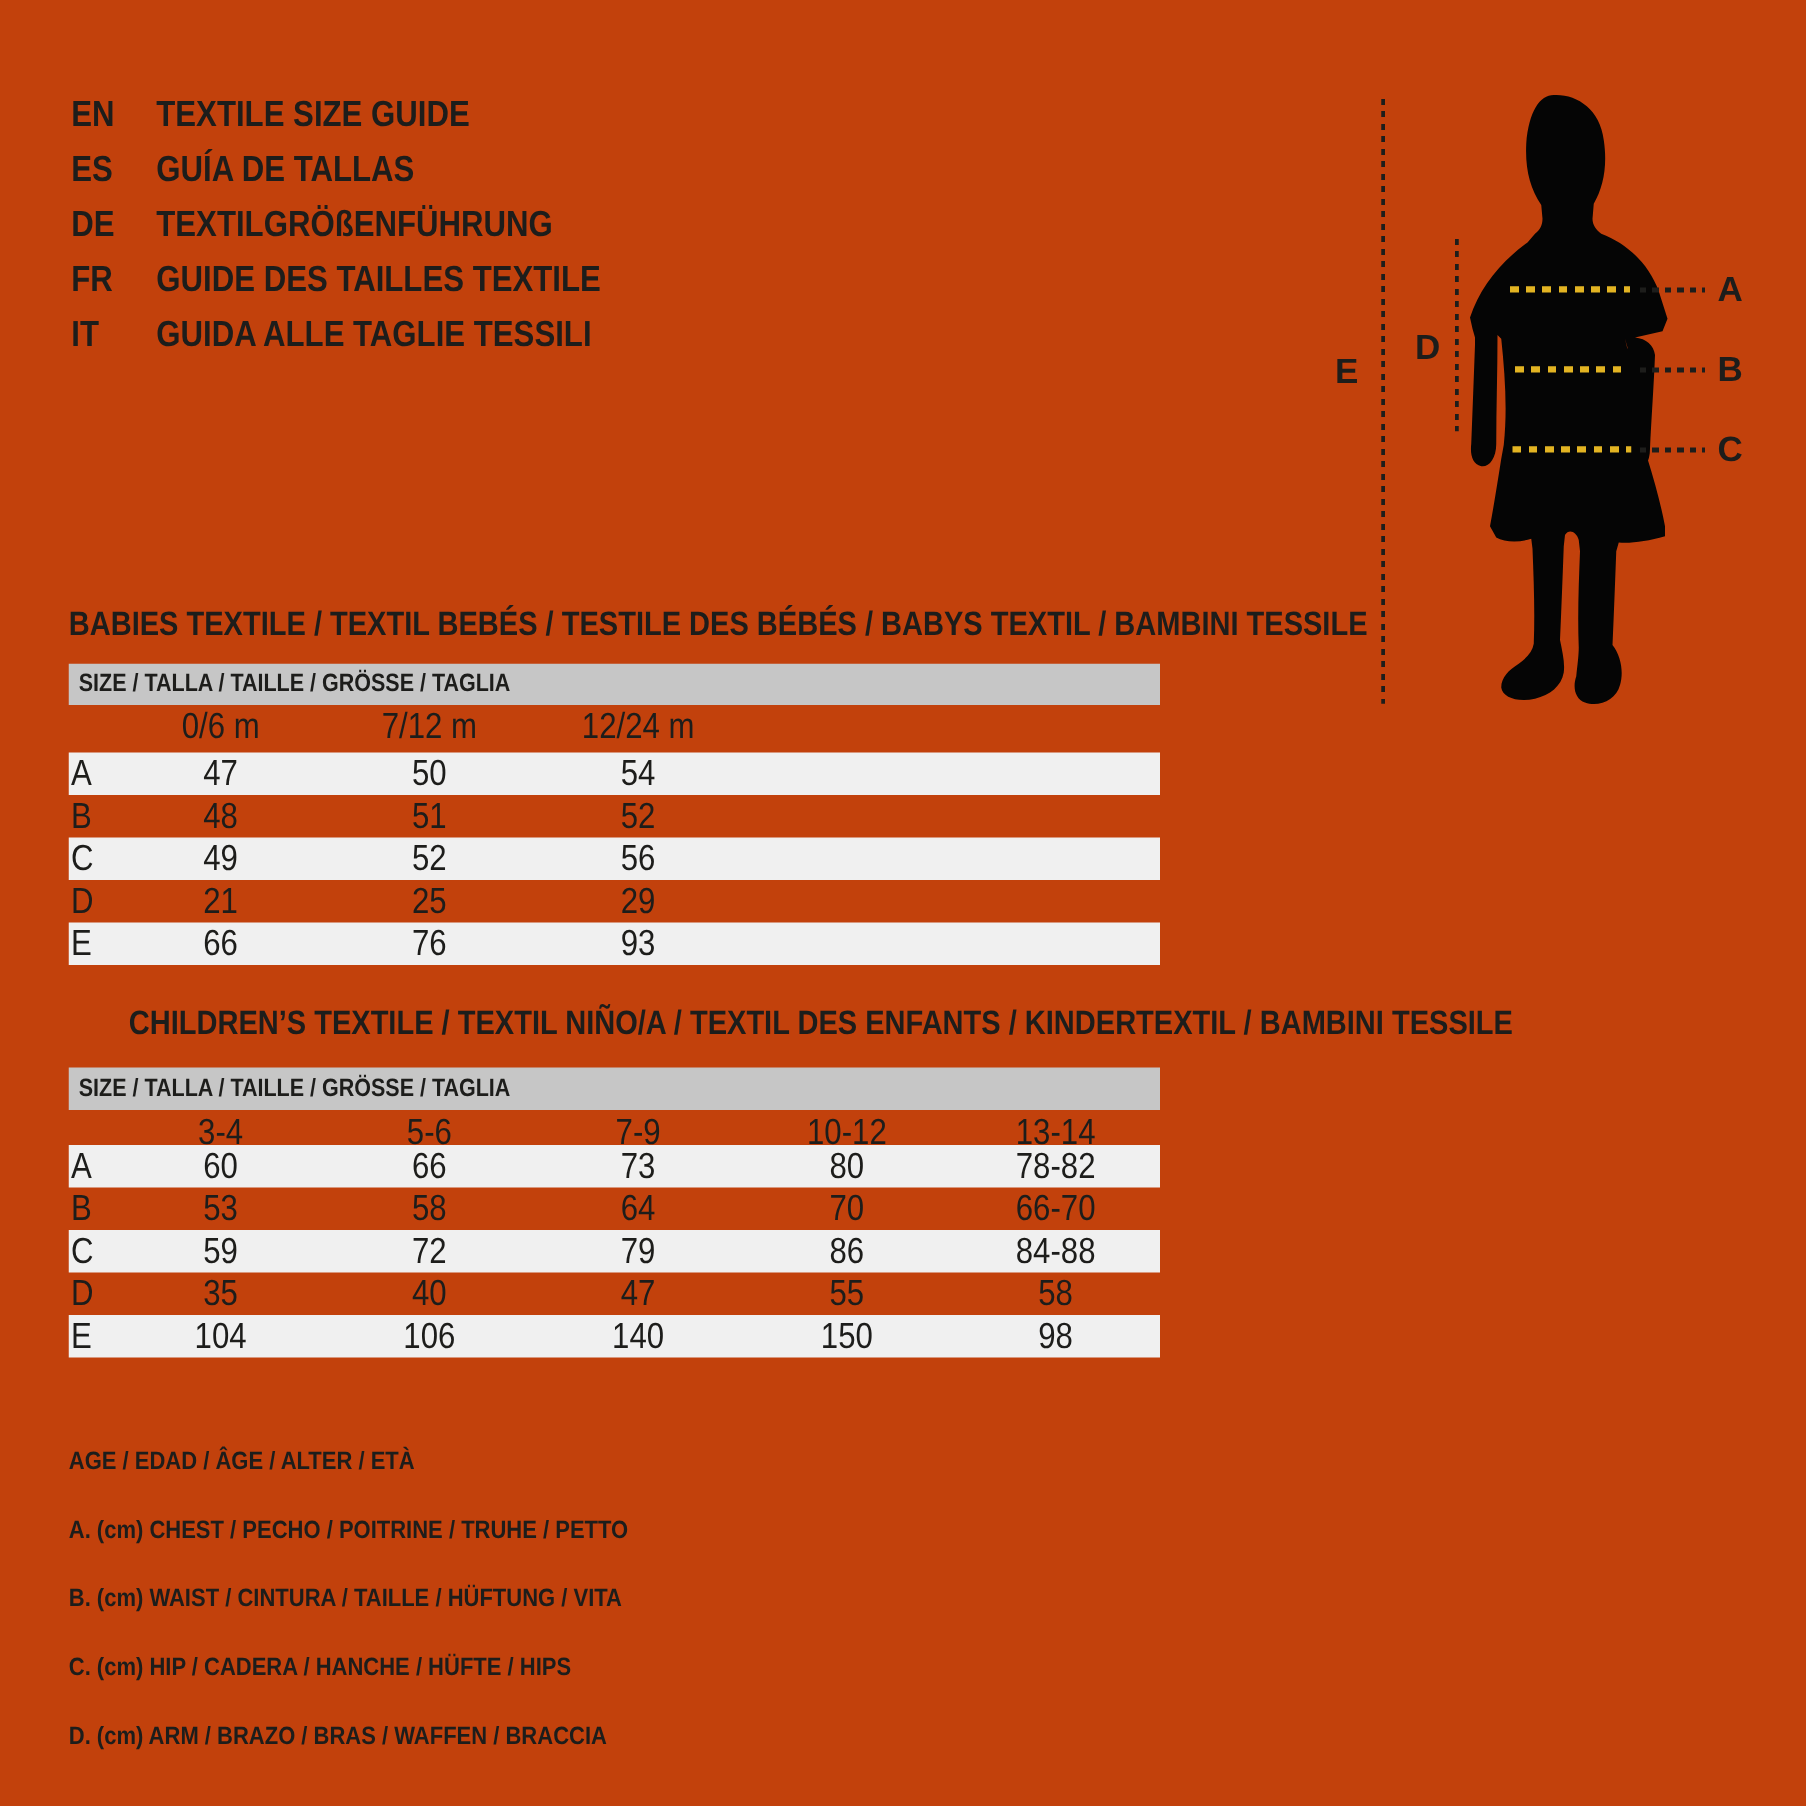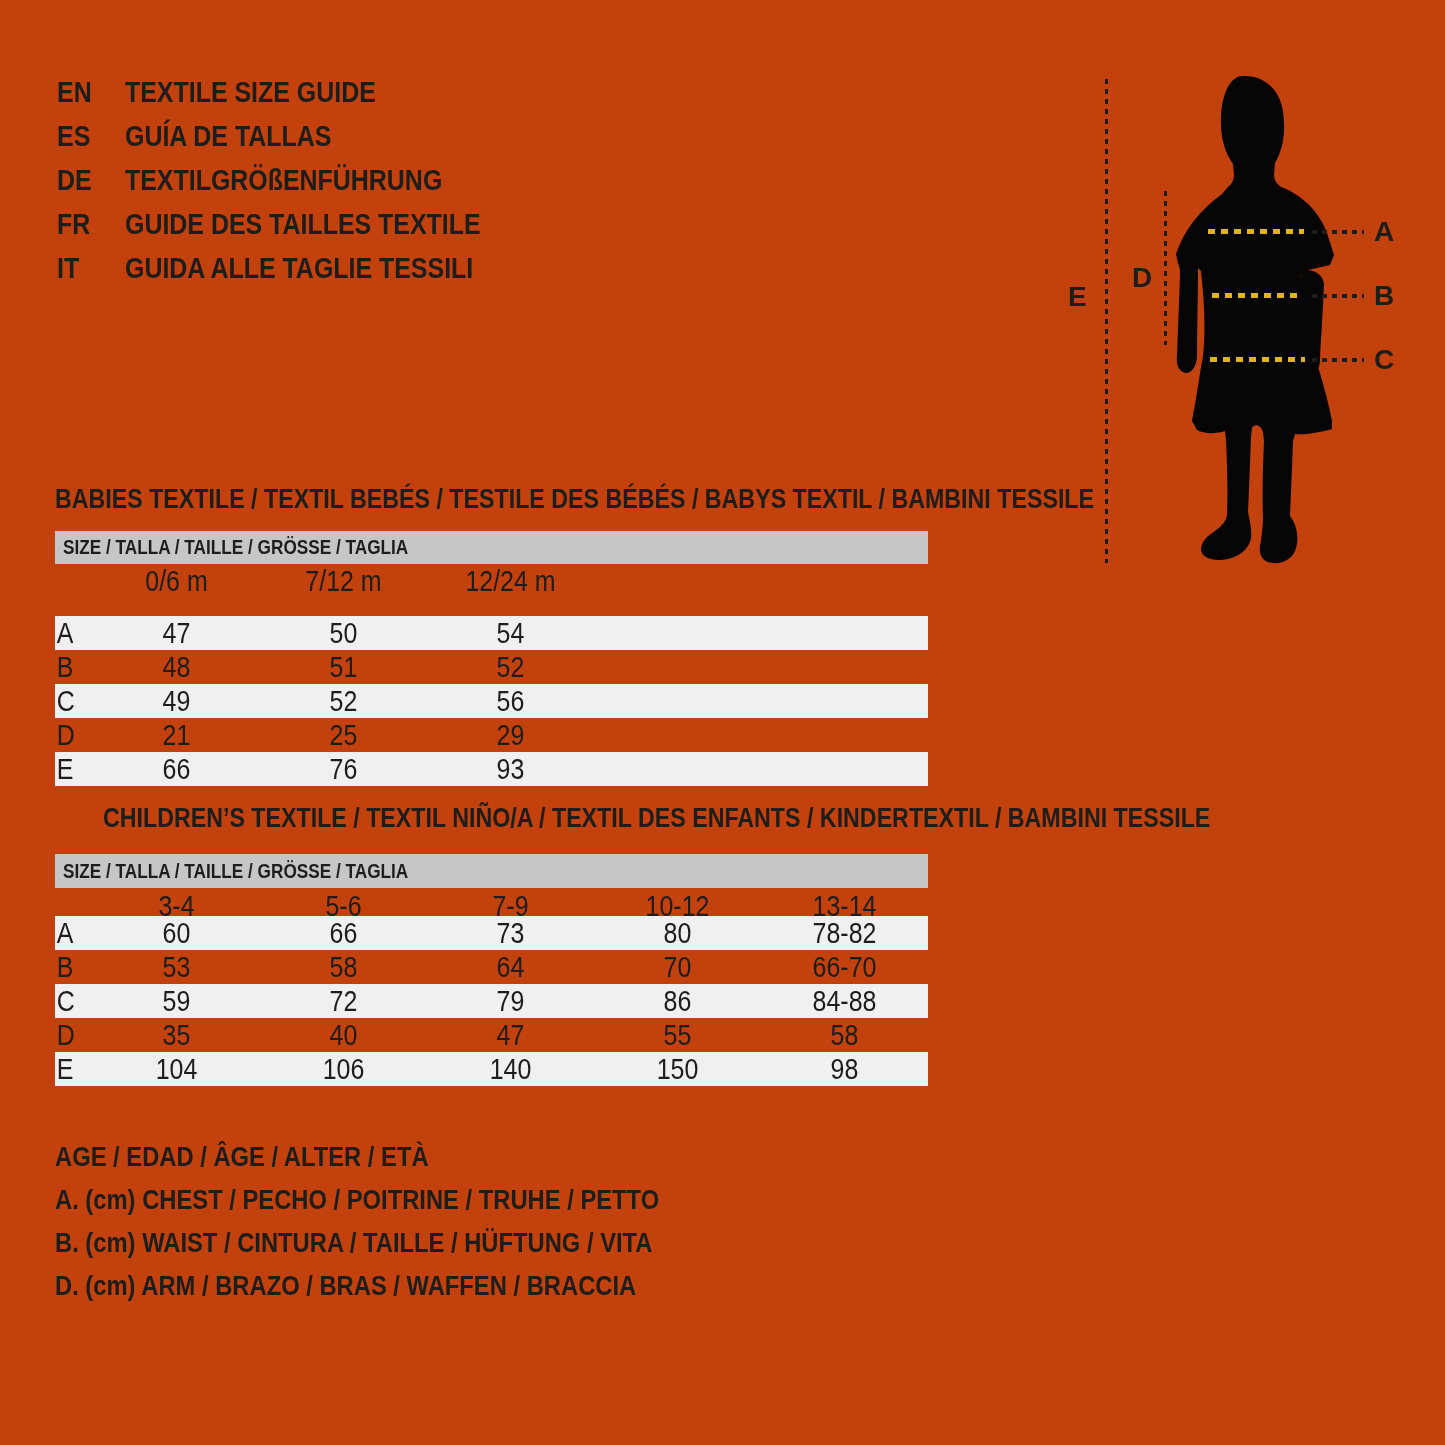--- a/index.html
+++ b/index.html
@@ -22,29 +22,29 @@
   .fig-label{position:absolute;font-weight:bold;font-size:28px;line-height:28px;}
 
   
   .sec-title{position:absolute;left:55px;font-weight:bold;font-size:27px;line-height:30px;}
 
   
   .stable{position:absolute;left:55px;width:873px;}
   .size-bar{height:33px;line-height:33px;background:#c6c6c6;padding-left:8px;font-weight:bold;font-size:20px;}
   .grid3{display:grid;grid-template-columns:38px 167px 167px 167px;}
   .grid5{display:grid;grid-template-columns:38px 167px 167px 167px 167px 167px;}
-  .col-heads{height:52px;line-height:35px;}
+  .col-heads{height:38px;line-height:35px;}
   .trow{height:34px;line-height:34px;}
   .stripe{background:#f0f0f0;}
   .rlabel{font-size:29px;padding-left:2px;transform:scaleX(0.86);transform-origin:0 50%;white-space:nowrap;}
   .chead,.cell{font-size:29px;text-align:center;transform:scaleX(0.86);transform-origin:50% 50%;white-space:nowrap;}
 
   
   .legend{position:absolute;left:55px;top:1136px;}
-  .legend-line{height:43px;line-height:43px;font-weight:bold;font-size:27px;}
+  .legend-line{height:43px;line-height:43px;font-weight:bold;font-size:20px;margin-top:12px;}
 </style>
 </head>
 <body>
 
 <div class="page">
 
   <div class="lang-block">
     <div class="lang-row">
       <span class="lang-code"><span class="cnd">EN</span></span><span class="cnd">TEXTILE SIZE GUIDE</span>
     </div>
@@ -237,16 +237,17 @@
       <span class="cell">140</span>
       <span class="cell">150</span>
       <span class="cell">98</span>
     </div>
   </div>
 
   <div class="legend">
     <div class="legend-line"><span class="cnd" style="transform:scaleX(0.88);">AGE / EDAD / ÂGE / ALTER / ETÀ</span></div>
     <div class="legend-line"><span class="cnd" style="transform:scaleX(0.88);">A. (cm) CHEST / PECHO / POITRINE / TRUHE / PETTO</span></div>
     <div class="legend-line"><span class="cnd" style="transform:scaleX(0.88);">B. (cm) WAIST / CINTURA / TAILLE / HÜFTUNG / VITA</span></div>
+    <div class="legend-line"><span class="cnd" style="transform:scaleX(0.88);">C. (cm) HIP / CADERA / HANCHE / HÜFTE / HIPS</span></div>
     <div class="legend-line"><span class="cnd" style="transform:scaleX(0.88);">D. (cm) ARM / BRAZO / BRAS / WAFFEN / BRACCIA</span></div>
   </div>
 
 </div>
 
 </body></html>

